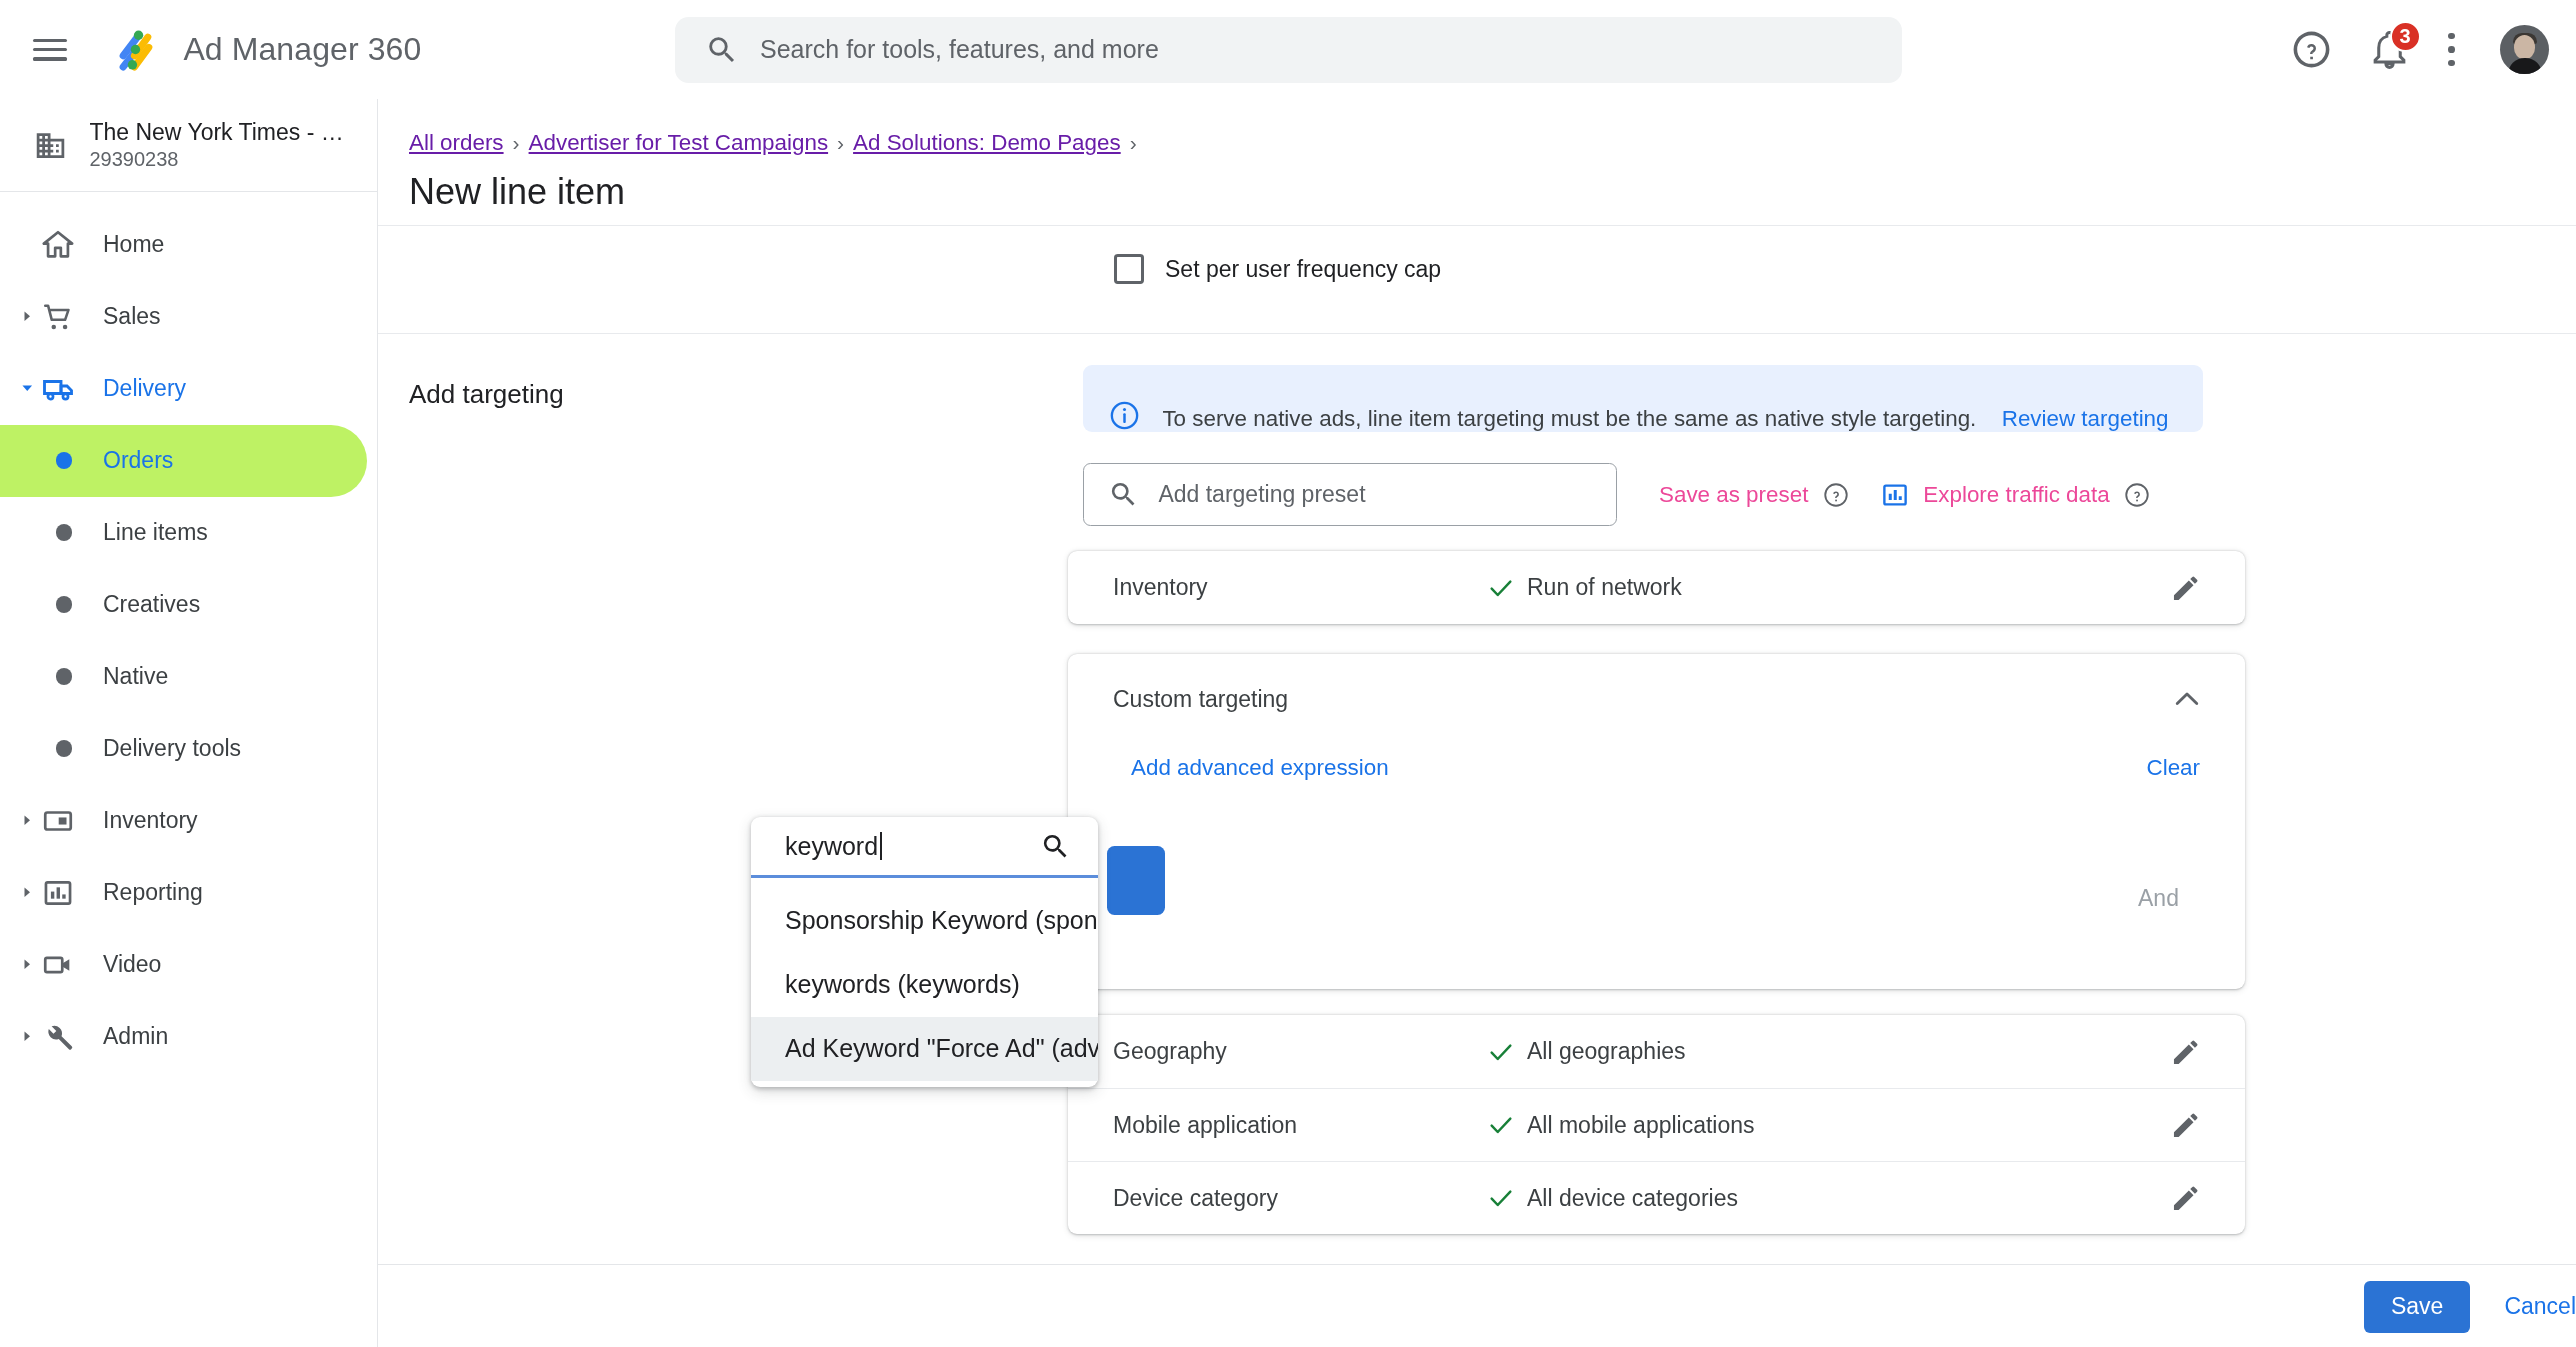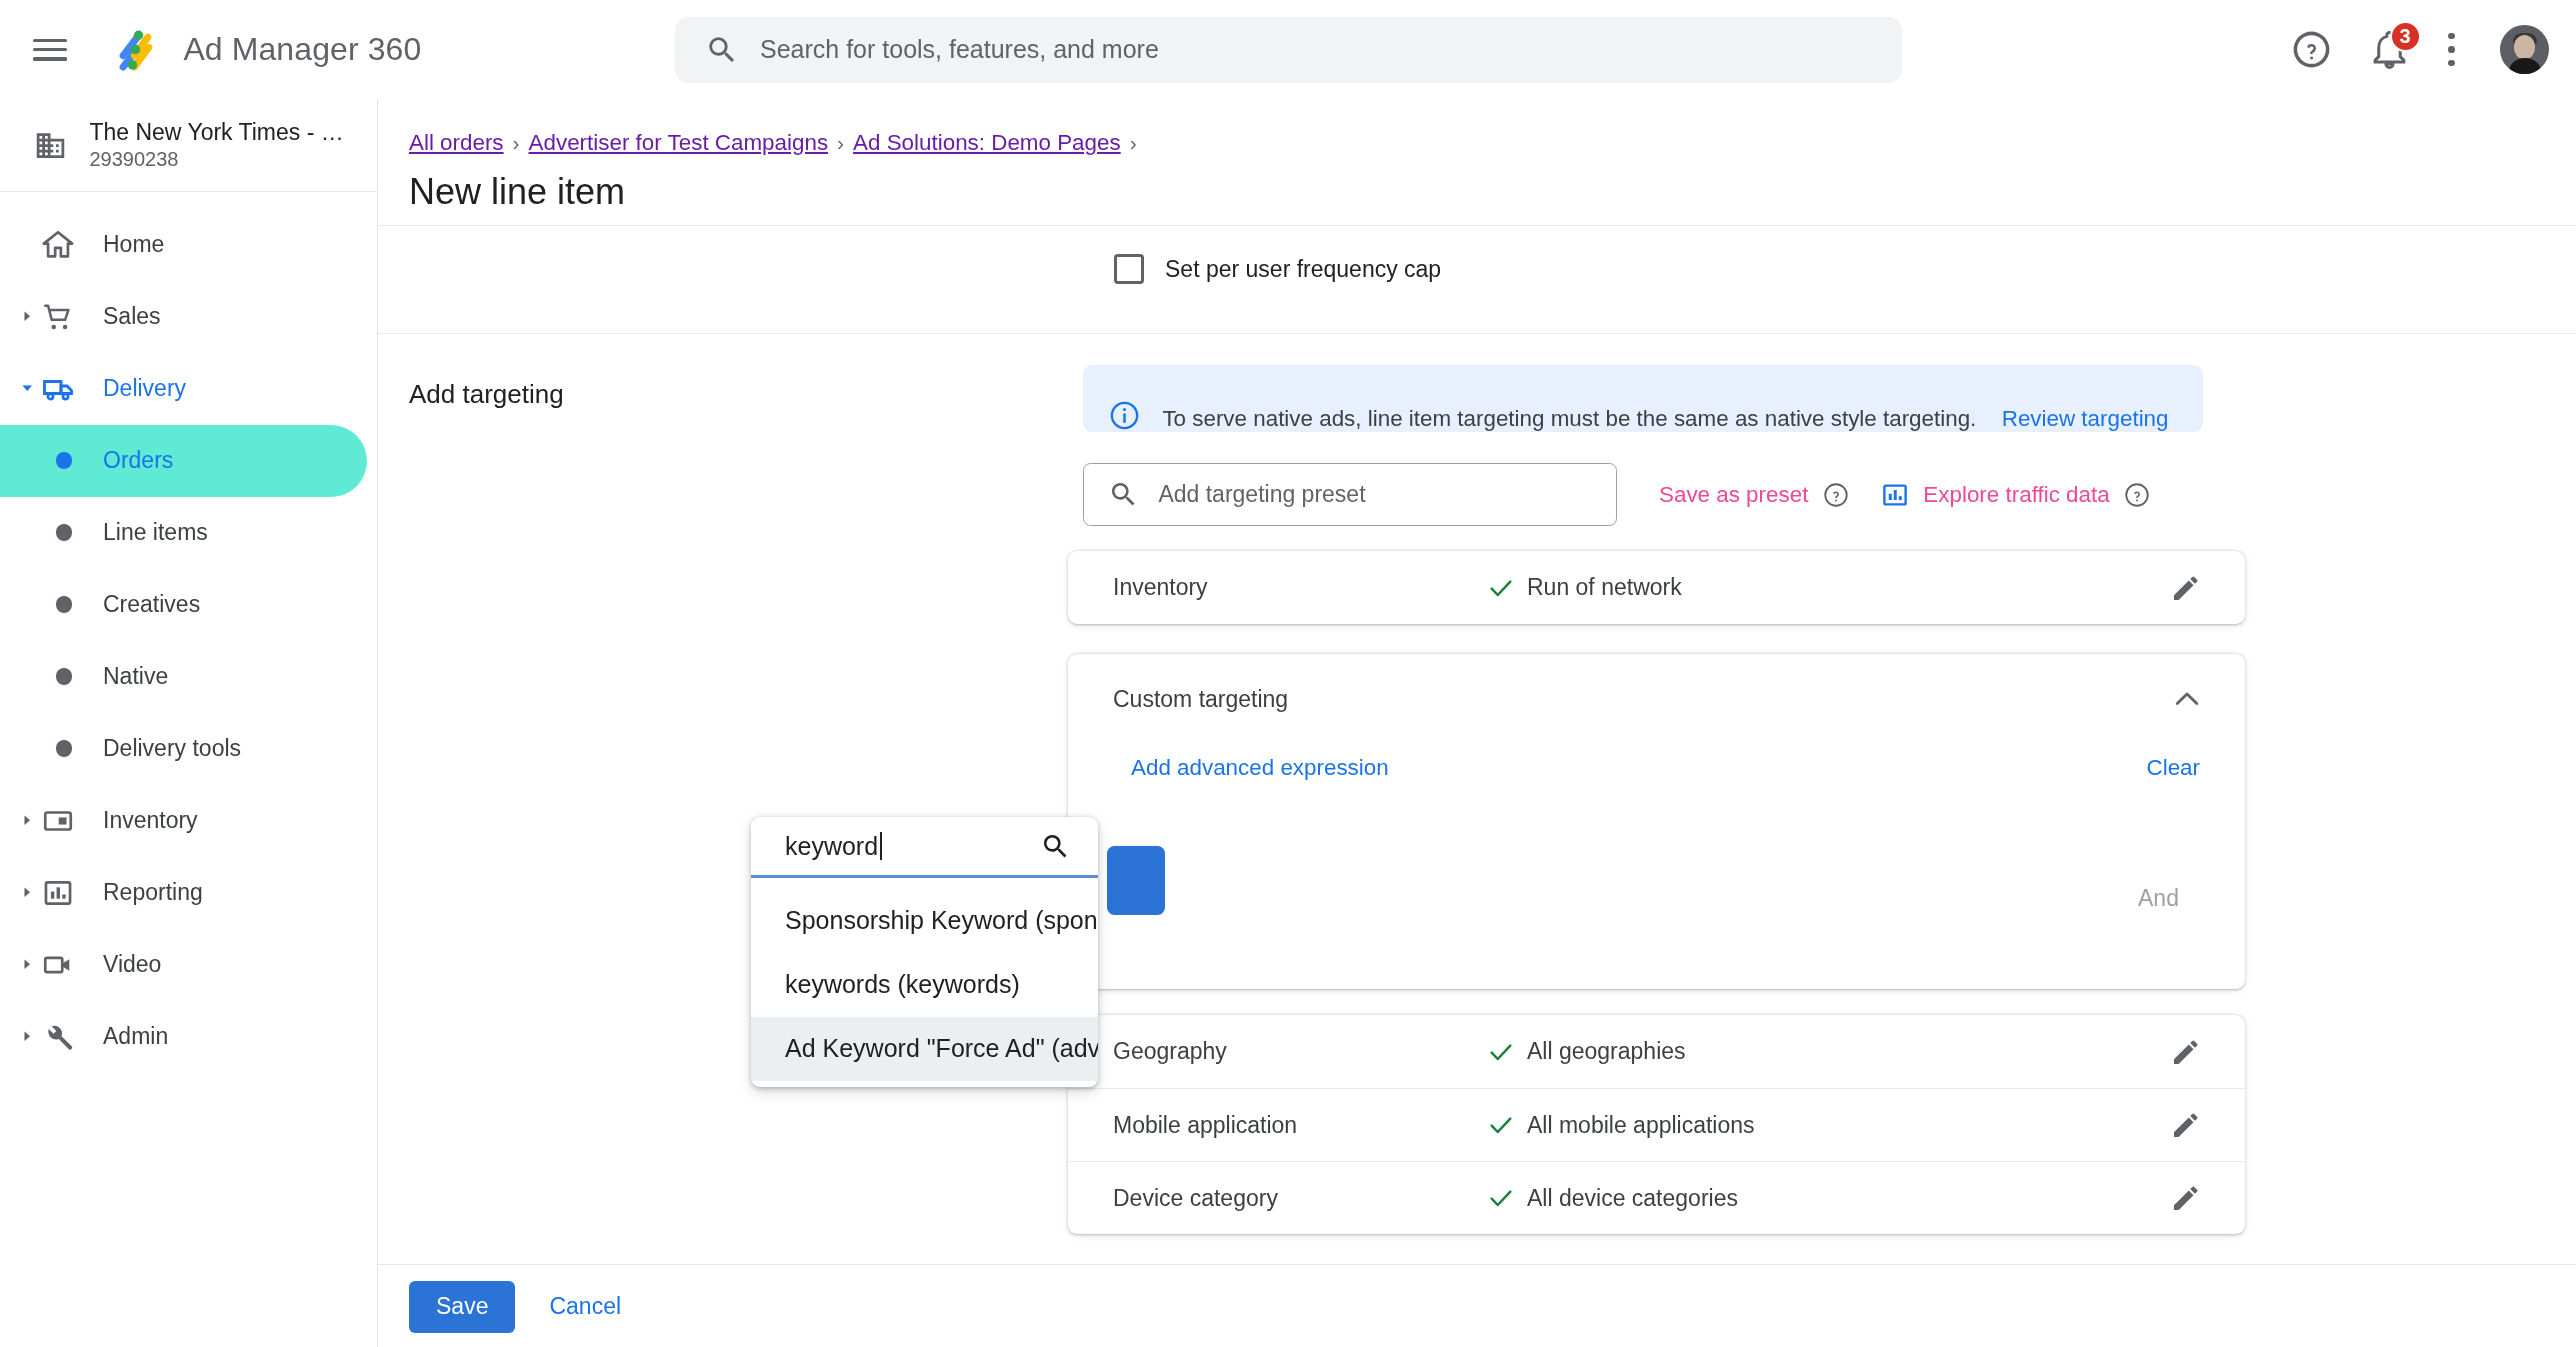--- a/index.html
+++ b/index.html
@@ -102,21 +102,21 @@
   .nav-item .nav-ico {
     position: absolute; left: 40px; width: 36px; height: 36px;
     display: flex; align-items: center; justify-content: center;
   }
   .nav-item .nav-label {
     margin-left: 103px; font-size: 23px; color: #3c4043;
     white-space: nowrap;
   }
   .nav-item.child .nav-ico { left: 46px; }
   .nav-item.child .nav-label { margin-left: 103px; }
-  .nav-item.active { background: #5eead4; }
+  .nav-item.active { background: #bef264; }
   .nav-item.active .nav-label { color: #1a73e8; }
   .nav-item.expanded .nav-label { color: #1a73e8; }
   .dot { width: 16.5px; height: 16.5px; border-radius: 50%; background: #5f6368; }
   .dot.blue { background: #1a73e8; }
 
   
   .main {
     position: absolute; top: 99px; left: 378px;
     width: 2198px; height: 1249px;
     background: #fff; overflow: hidden;
@@ -236,20 +236,21 @@
   }
   .pop-item.hover { background: #eceff1; }
 
   
   .footer {
     position: absolute; left: 0; bottom: 0;
     width: 2198px; height: 84px;
     background: #fff; border-top: 0.7px solid #e4e6e9;
     display: flex; align-items: center; padding-left: 31px;
     z-index: 20;
+    justify-content: flex-end;
   }
   .btn-save {
     height: 52px; padding: 0 27px; background: #2b73d4; color: #fff;
     font-size: 23px; border: none; border-radius: 6px; cursor: pointer;
     font-family: inherit;
   }
   .btn-cancel {
     margin-left: 34px; font-size: 23px; color: #1a73e8;
     background: none; border: none; cursor: pointer; font-family: inherit;
   }

